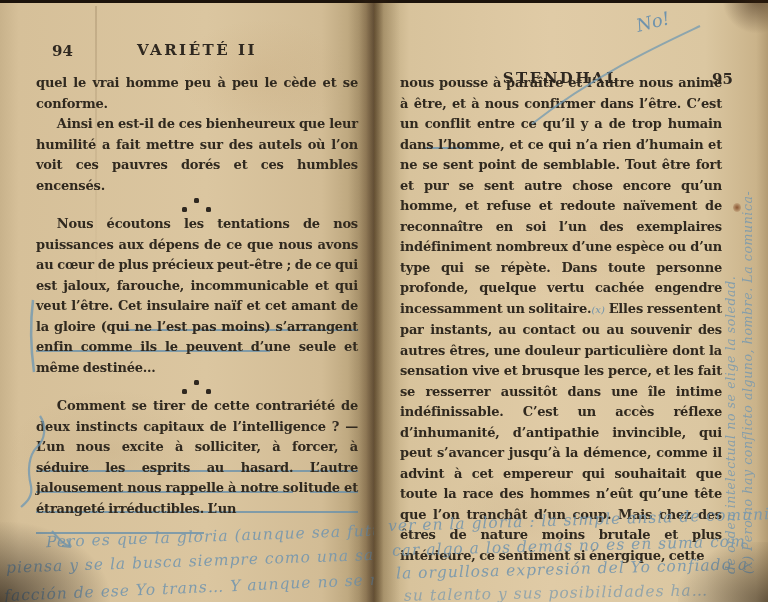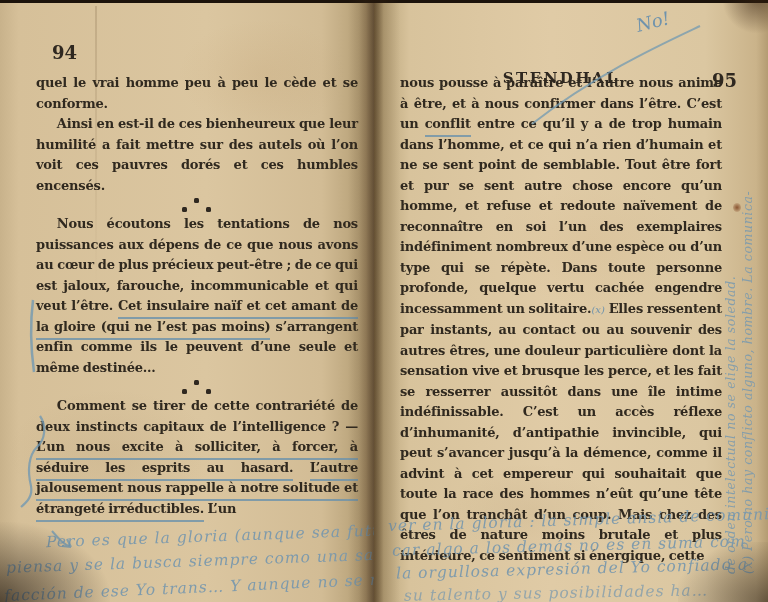--- a/index.html
+++ b/index.html
@@ -34,30 +34,30 @@
   .smudge-tr{position:absolute;left:722px;top:0;width:50px;height:34px;pointer-events:none;
     background:radial-gradient(ellipse at 70% 0%, rgba(52,32,15,.55), transparent 70%);}
   .crease{position:absolute;left:95px;top:3px;width:2px;height:280px;pointer-events:none;
     background:linear-gradient(180deg, rgba(90,65,35,.18), rgba(90,65,35,0));}
   .stain{position:absolute;left:733px;top:203px;width:8px;height:9px;border-radius:50%;
     background:radial-gradient(circle,#8a5430 0%, rgba(138,84,48,.25) 70%, transparent 100%);}
 
   
   .pg-head{position:absolute;top:38px;left:36px;width:322px;height:22px;color:#2f2820;}
   .runtitle{display:block;text-align:center;font-weight:bold;font-size:15px;letter-spacing:2.5px;color:#2f2820;}
-  .pgnum{position:absolute;top:1px;font-weight:bold;font-size:18px;color:#2f2820;}
+  .pgnum{position:absolute;top:1px;font-weight:bold;font-size:15px;color:#2f2820;}
   .pgnum-left{left:16px;}
   .pgnum-right{left:312px;}
   .body-text{position:absolute;top:70px;left:36px;width:322px;}
   .print{
     margin:0;color:#30291f;font-weight:bold;font-size:13px;line-height:20.5px;
     text-align:justify;letter-spacing:-0.2px;word-spacing:-0.8px;
   }
   .indent{text-indent:1.6em;}
-  .u{border-bottom:2px solid rgba(109,146,171,.82);padding-bottom:4px;}
+  .u{border-bottom:2px solid rgba(109,146,171,.82);padding-bottom:16px;}
   .ref{color:#6f93ad;font-weight:normal;font-style:italic;font-size:10px;letter-spacing:0;}
 
   .asterism{position:relative;width:32px;height:14px;margin:2px auto;}
   .dot{position:absolute;width:4.5px;height:4.5px;background:#2f2820;border-radius:1.5px;}
   .dot.dt{left:13px;top:0;}
   .dot.dl{left:1px;top:9px;}
   .dot.dr{left:25px;top:9px;}
 
   
   .hw{
@@ -75,20 +75,21 @@
   .overlay{position:absolute;left:0;top:0;pointer-events:none;}
 </style>
 </head>
 <body>
 
 <div class="stage">
 
   <div class="page page-left">
     <div class="pg-head">
       <span class="pgnum pgnum-left">94</span>
+      <span class="runtitle">VARIÉTÉ II</span>
     </div>
     <div class="body-text">
       <p class="print"><span>quel le vrai homme peu à peu le cède et se conforme.</span></p>
       <p class="print indent"><span>Ainsi en est-il de ces bienheureux que leur humilité a fait mettre sur des autels où l’on voit ces pauvres dorés et ces humbles encensés.</span></p>
       <div class="asterism">
           <i class="dot dt"></i>
           <i class="dot dl"></i>
           <i class="dot dr"></i>
         </div>
       <p class="print indent"><span>Nous écoutons les tentations de nos puissances aux dépens de ce que nous avons au cœur de plus précieux peut-être ; de ce qui est jaloux, farouche, incommunicable et qui veut l’être. </span><span class="u">Cet insulaire naïf et cet amant de la gloire (qui ne l’est pas moins)</span><span> s’arrangent enfin comme ils le peuvent d’une seule et même destinée…</span></p>

